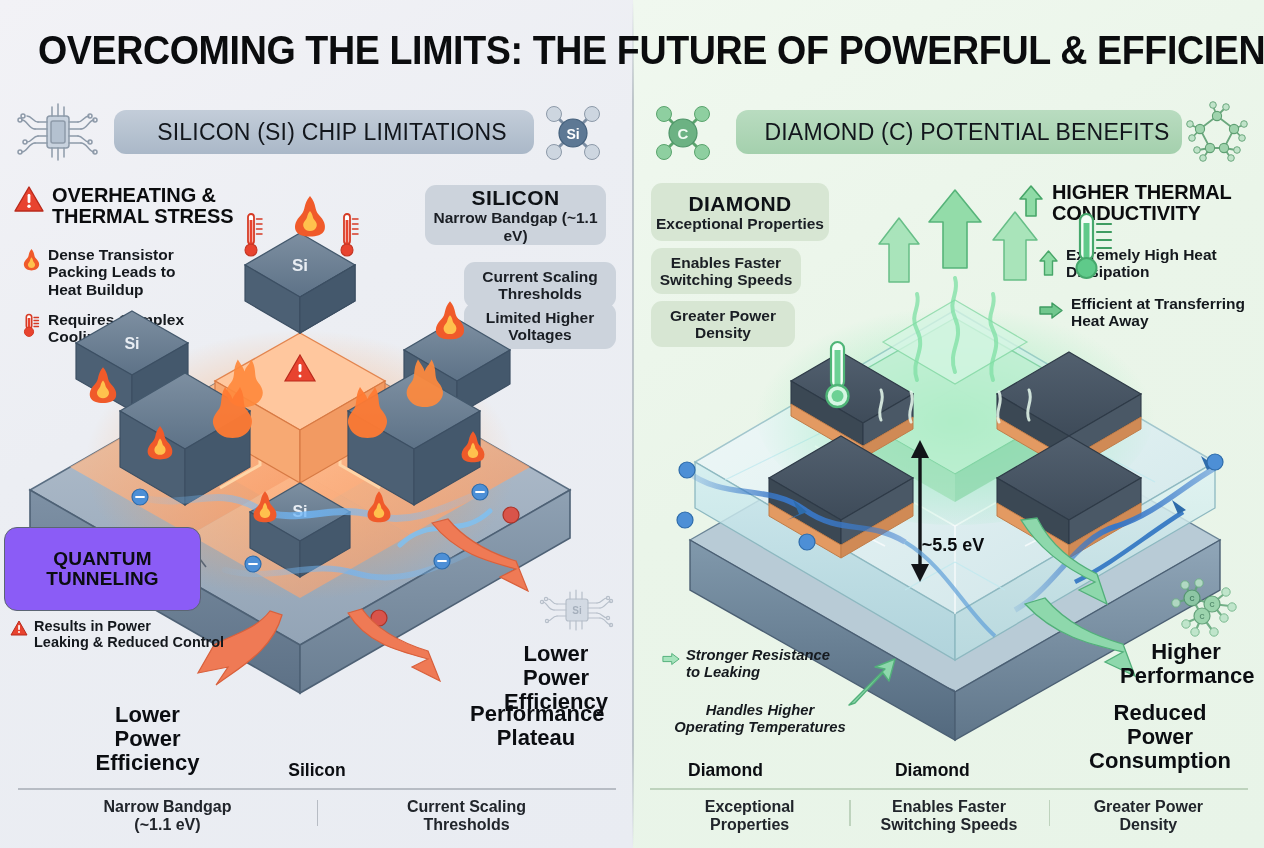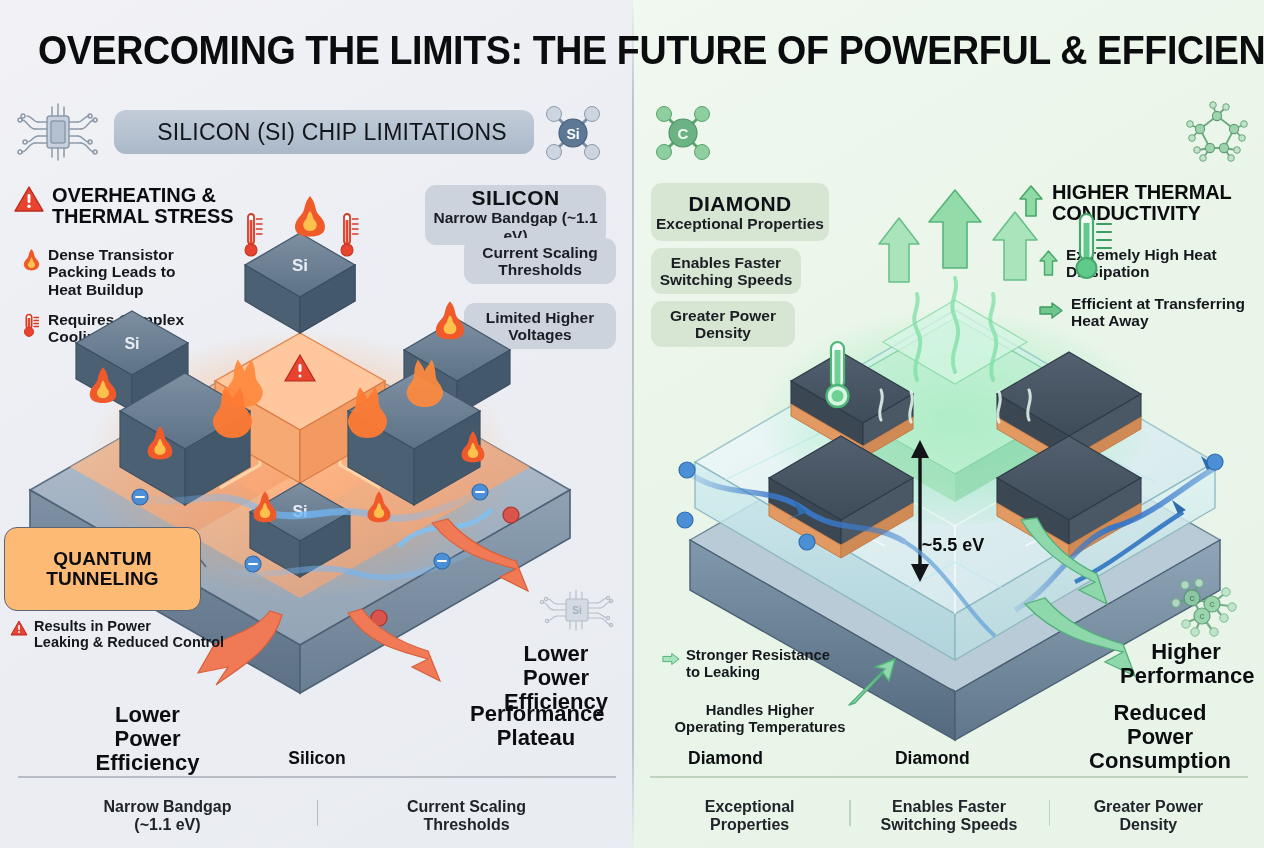--- a/index.html
+++ b/index.html
@@ -65,69 +65,69 @@
   
   .prop{position:absolute;border-radius:11px;text-align:center;
     display:flex;flex-direction:column;justify-content:center;
     font-family:"Liberation Sans Narrow","Liberation Sans",sans-serif;}
   .prop .ttl{font-size:21px;font-weight:bold;color:#0e1216;letter-spacing:.4px;
     text-transform:uppercase;line-height:1.1;}
   .prop .sub{font-size:15.5px;font-weight:bold;color:#1a1e24;line-height:1.12;}
   .si-prop{background:#ccd3dc;}
   .c-prop{background:#d7e6d3;}
   #prop-si-main{left:425px;top:185px;width:181px;height:60px;}
-  #prop-si-1{left:464px;top:238px;width:152px;height:46px;}
+  #prop-si-1{left:464px;top:262px;width:152px;height:46px;}
   #prop-si-2{left:464px;top:303px;width:152px;height:46px;}
   #prop-c-main{left:651px;top:183px;width:178px;height:58px;}
   #prop-c-1{left:651px;top:248px;width:150px;height:46px;}
   #prop-c-2{left:651px;top:301px;width:144px;height:46px;}
 
   
   #callout-quantum{position:absolute;left:4px;top:527px;width:195px;height:82px;
-    background:#fdba74;border:1.6px solid #5b6573;border-radius:13px;
+    background:#8b5cf6;border:1.6px solid #5b6573;border-radius:13px;
     display:flex;flex-direction:column;align-items:center;justify-content:center;
     text-align:center;font-family:"Liberation Sans Narrow","Liberation Sans",sans-serif;}
   #callout-quantum .q-ttl{font-size:19px;font-weight:bold;color:#0b0d11;line-height:1.04;
     text-transform:uppercase;letter-spacing:.2px;}
   #callout-quantum .q-sub{font-size:13.2px;font-weight:bold;color:#2a2f38;line-height:1.1;margin-top:3px;}
 
   #note-results{position:absolute;left:10px;top:618px;width:215px;display:flex;gap:6px;align-items:flex-start;}
   #note-results .ntext{font-size:14.5px;font-weight:bold;color:#14181d;line-height:1.13;
     font-family:"Liberation Sans Narrow","Liberation Sans",sans-serif;}
 
   
   .outcome{position:absolute;font-size:22px;font-weight:bold;color:#0b0d11;
     line-height:1.1;font-family:"Liberation Sans Narrow","Liberation Sans",sans-serif;}
   #out-si-lpe-bl{left:80px;top:703px;width:135px;text-align:center;}
   #out-si-lpe-tr{left:496px;top:642px;width:120px;text-align:center;}
   #out-si-plateau{left:470px;top:702px;width:132px;text-align:center;}
   #out-dm-higher{left:1120px;top:640px;width:132px;text-align:center;}
   #out-dm-reduced{left:1080px;top:701px;width:160px;text-align:center;}
 
   .sidenote{position:absolute;font-size:14.8px;font-weight:bold;color:#15191e;
-    line-height:1.13;font-family:"Liberation Sans Narrow","Liberation Sans",sans-serif;}
+    line-height:1.13;font-family:"Liberation Sans Narrow","Liberation Sans",sans-serif;font-style:italic;}
   #note-resist{left:686px;top:647px;width:160px;}
   #note-handles{left:660px;top:702px;width:200px;text-align:center;}
   #arrow-resist{position:absolute;left:660px;top:652px;width:22px;height:14px;}
   #arrow-handles{position:absolute;left:845px;top:655px;width:56px;height:56px;}
 
   #label-bandgap{position:absolute;left:908px;top:535px;width:90px;text-align:center;
     font-size:18px;font-weight:bold;color:#0a0c0f;
     font-family:"Liberation Sans Narrow","Liberation Sans",sans-serif;}
 
   
   .summary{position:absolute;bottom:14px;}
   #summary-left{left:18px;width:598px;}
   #summary-right{left:650px;width:598px;}
   .sum-heads{display:flex;justify-content:center;gap:0;}
   .sum-head{font-size:17.5px;font-weight:bold;color:#0b0d11;text-align:center;
     font-family:"Liberation Sans Narrow","Liberation Sans",sans-serif;}
   .sum-rule{height:1.4px;background:#b7bcc4;margin:7px 0 0 0;}
   #summary-right .sum-rule{background:#bed3bd;}
-  .sum-cols{display:flex;margin-top:12px;}
+  .sum-cols{display:flex;}
   .sum-col{flex:1;text-align:center;padding:8px 4px 0 4px;font-size:16px;
     font-weight:bold;color:#21252b;line-height:1.14;position:relative;
     font-family:"Liberation Sans Narrow","Liberation Sans",sans-serif;}
   .sum-col+.sum-col::before{content:"";position:absolute;left:0;top:10px;bottom:8px;
     width:1.3px;background:#b7bcc4;}
   #summary-right .sum-col+.sum-col::before{background:#bed3bd;}
 
   
   .illus{position:absolute;}
   #illus-si{left:10px;top:215px;width:600px;height:470px;}
@@ -228,20 +228,21 @@
           <circle cx="58" cy="40" r="3.3"></circle>
         <circle cx="19" cy="60" r="3.3"></circle>
           <circle cx="13" cy="52" r="3.3"></circle>
         <circle cx="47" cy="60" r="3.3"></circle>
           <circle cx="53" cy="52" r="3.3"></circle>
       </g>
     </svg>
   </div>
 
   <div class="hdr-badge" id="hdr-badge-si">Silicon (Si) Chip Limitations</div>
+  <div class="hdr-badge" id="hdr-badge-c">Diamond (C) Potential Benefits</div>
 
   <div class="head-block" id="head-overheat">
     <span style="flex:0 0 auto;margin-top:1px;">
       <svg width="30" height="27" viewBox="0 0 30 27">
         <path d="M15 1 L29 25 H1 Z" fill="#e8432f" stroke="#b92a1c" stroke-width="1.4" stroke-linejoin="round"></path>
         <rect x="13.6" y="8" width="2.8" height="9" rx="1.3" fill="#fff"></rect>
         <circle cx="15" cy="20.2" r="1.7" fill="#fff"></circle>
       </svg>
     </span>
     <span class="head-text">

